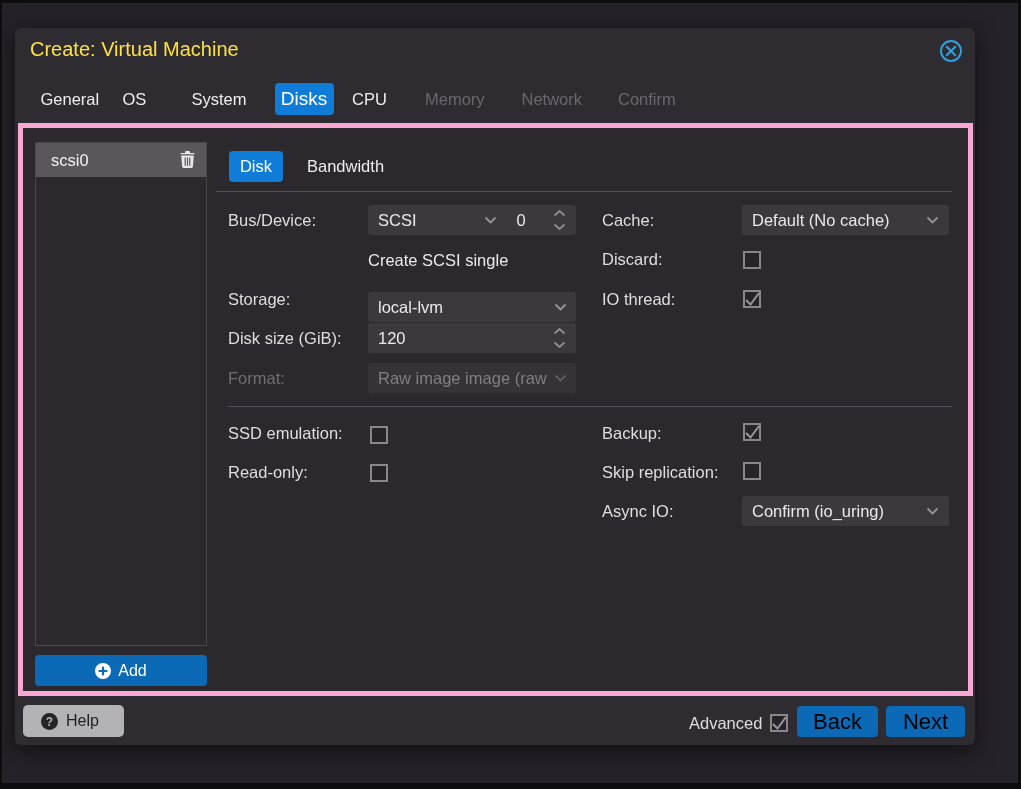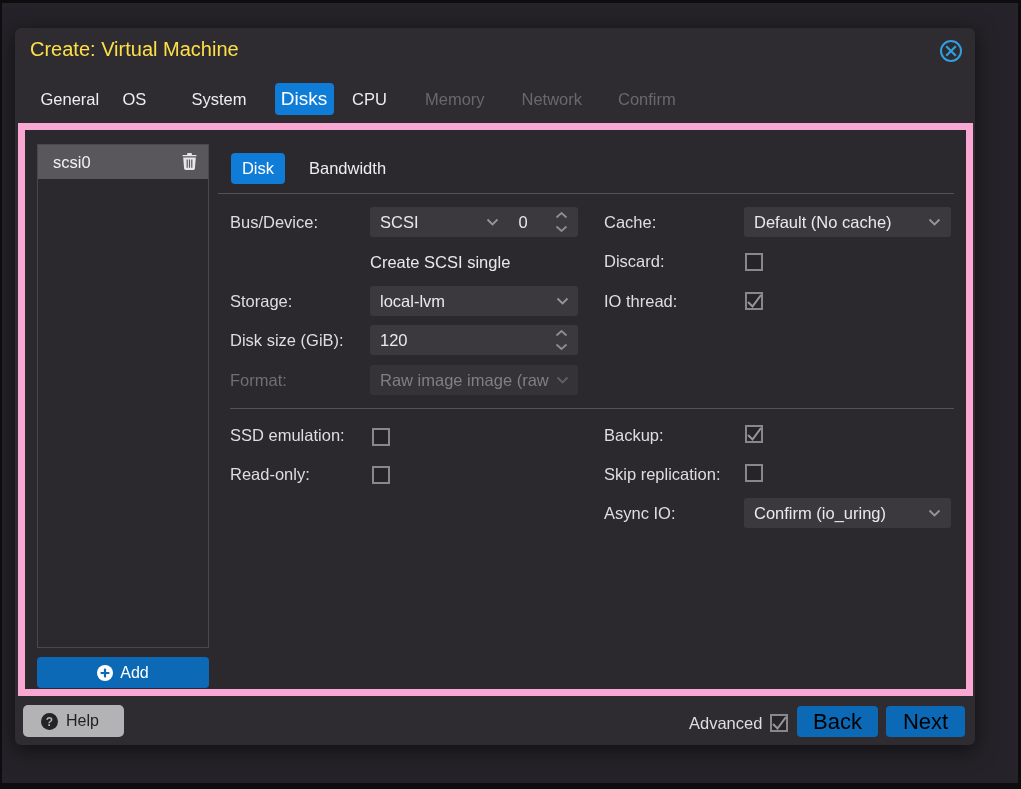--- a/index.html
+++ b/index.html
@@ -8,21 +8,21 @@
   .edge { position:absolute; background:#0d0d0f; z-index:5; }
   #dlg { position:absolute; left:15px; top:28px; width:960px; height:717px;
          background:#2e2c30; border-radius:6px;
          box-shadow:0 5px 20px 2px rgba(0,0,0,0.5); z-index:2; }
   .title { position:absolute; left:15px; top:10px; font-size:20px; color:#fde047; }
   .tab { position:absolute; top:55px; height:32px; line-height:32px; font-size:16.5px; color:#ededef; }
   .tab.dis { color:#68686e; }
   .tabactive { position:absolute; top:55px; height:32px; line-height:32px; font-size:19px;
                color:#fff; background:#0f7cd8; border-radius:4px; text-align:center; }
   #panel { position:absolute; left:3px; top:95px; width:955px; height:573px;
-           background:#2b292d; border:7px solid #f9a8d4;text-decoration:underline; }
+           background:#2b292d; border:5px solid #f9a8d4;text-decoration:underline; }
   #list { position:absolute; left:12px; top:14px; width:172px; height:504px; border:1px solid #4a484e; }
   #row0 { position:absolute; left:0; top:0; right:0; height:34px; background:#59575b;
           color:#f2f2f4; font-size:16.5px; line-height:34px; }
   #row0 span { margin-left:15px; }
   #row0 svg { position:absolute; right:11px; top:8px; }
   #addbtn { position:absolute; left:12px; top:527px; width:172px; height:31px; background:#0b69b5;
             border-radius:4px; color:#ffffff; font-size:16px; text-align:center; line-height:31px; }
   #addbtn svg { vertical-align:-3px; margin-right:7px; }
   .stab { position:absolute; top:23px; height:31px; line-height:31px; font-size:16.5px; color:#ededef; }
   .stabactive { position:absolute; left:206px; top:23px; width:54px; height:31px; line-height:31px;
@@ -93,21 +93,21 @@
         <span style="position:absolute;left:140px;width:26px;text-align:center;">0</span>
         <svg class="spin" style="left:185px;top:5px;" width="13" height="20" viewBox="0 0 13 20">
           <path d="M1.5 5.5 L6.5 1 L11.5 5.5" fill="none" stroke="#8e8e92" stroke-width="1.8"></path>
           <path d="M1.5 14.5 L6.5 19 L11.5 14.5" fill="none" stroke="#8e8e92" stroke-width="1.8"></path>
         </svg>
       </div>
 
       <span class="lbl" style="left:345px;top:117px;color:#e9e9eb;">Create SCSI single</span>
 
       <span class="lbl" style="left:205px;top:156px;">Storage:</span>
-      <div class="fld" style="left:345px;top:156px;width:208px;">
+      <div class="fld" style="left:345px;top:164px;width:208px;">
         <span class="txt">local-lvm</span>
         <svg class="chev" style="left:186px;top:11px;" width="13" height="8" viewBox="0 0 13 8">
           <path d="M1.5 1.5 L6.5 6.5 L11.5 1.5" fill="none" stroke="#95959a" stroke-width="1.8"></path>
         </svg>
       </div>
 
       <span class="lbl" style="left:205px;top:195px;">Disk size (GiB):</span>
       <div class="fld" style="left:345px;top:195px;width:208px;">
         <span class="txt">120</span>
         <svg class="spin" style="left:185px;top:5px;" width="13" height="20" viewBox="0 0 13 20">

